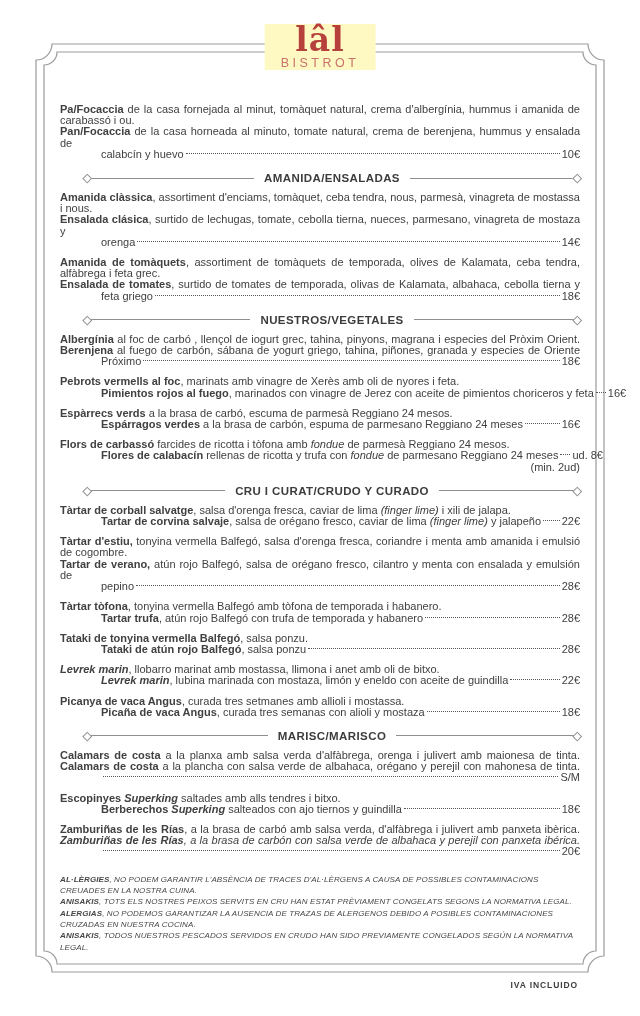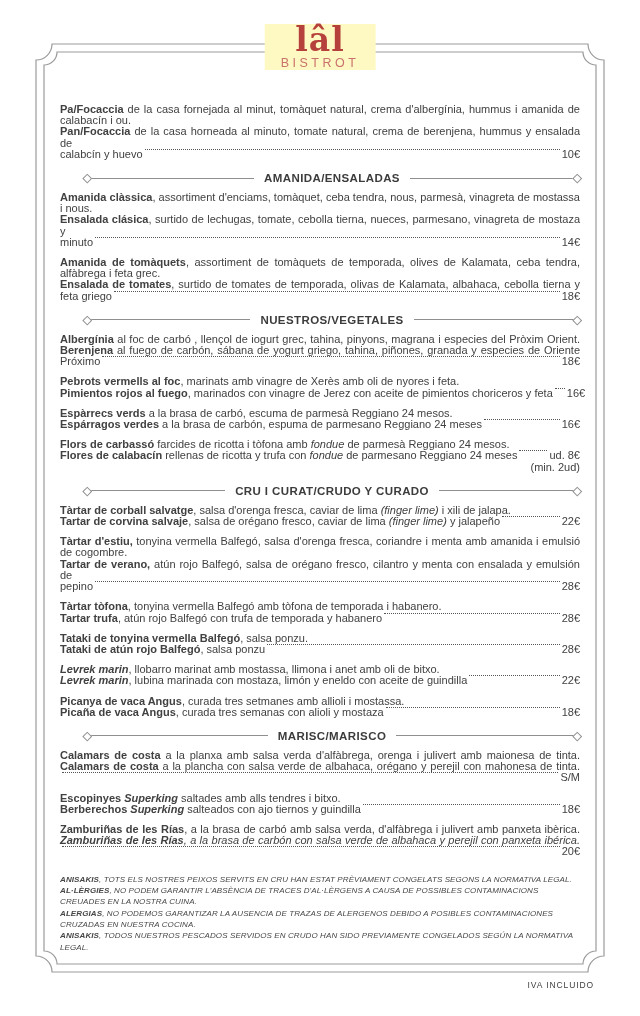--- a/index.html
+++ b/index.html
@@ -24,68 +24,68 @@
     font-size:12.5px;letter-spacing:3.5px;color:var(--logo-subtitle);
     margin-top:0px;font-weight:400;
   }
   .content{position:absolute;left:60px;top:104px;width:520px;z-index:1;}
   .item{margin-bottom:9px;}
   .line{font-size:11px;line-height:11.2px;}
   .line.j{text-align:justify;text-align-last:justify;}
   .line.r{text-align:right;}
   .b{font-weight:700;}
   .i{font-style:italic;}
-  .pl{display:flex;align-items:flex-start;}
+  .pl{display:flex;align-items:center;margin-left:41px;}
   .pl .lt{white-space:nowrap;flex:0 1 auto;}
   .dots{flex:1 1 auto;min-width:10px;border-bottom:1.5px dotted var(--dots);margin:0 2px 2.2px 2px;}
   .price{white-space:nowrap;}
   .sec{display:flex;align-items:center;margin:12px 0 8px 0;padding-left:24px;}
   .sec .rule{flex:1 1 auto;border-top:1px solid var(--rule);height:0;}
   .sec .dia{width:4.5px;height:4.5px;border:1px solid var(--rule);transform:rotate(45deg);background:#fff;flex:0 0 auto;}
   .sec .title{padding:0 10px;font-size:11.5px;font-weight:600;letter-spacing:0.4px;color:#3c3c3c;}
   .allergens{margin-top:16px;font-size:8px;font-style:italic;line-height:1.42;color:#474747;letter-spacing:0.1px;}
-  .iva{position:absolute;top:980px;right:46px;font-size:8.5px;letter-spacing:0.9px;color:#3f3f3f;z-index:1;}
+  .iva{position:absolute;top:980px;right:62px;font-size:8.5px;letter-spacing:0.9px;color:#3f3f3f;z-index:1;font-weight:bold;}
 </style>
 </head>
 <body>
 
 <svg class="frame-svg" width="640" height="1016" viewBox="0 0 640 1016" aria-hidden="true">
   <path d="M 52 44 H 588 A 16 16 0 0 0 604 60 V 956 A 16 16 0 0 0 588 972 H 52 A 16 16 0 0 0 36 956 V 60 A 16 16 0 0 0 52 44 Z" fill="none" stroke="#9b9b9b" stroke-width="1.2"></path>
   <path d="M 57 52 H 583 A 13 13 0 0 0 596 65 V 951 A 13 13 0 0 0 583 964 H 57 A 13 13 0 0 0 44 951 V 65 A 13 13 0 0 0 57 52 Z" fill="none" stroke="#9b9b9b" stroke-width="1.2"></path>
 </svg>
 
 <div class="logo">
   <div class="logo-title">lâl</div>
   <div class="logo-sub">BISTROT</div>
 </div>
 
 <div class="content" id="menu-content">
     <div class="item">
       <div class="line j"><span class="b">Pa/Focaccia</span><span> de la casa fornejada al minut, tomàquet natural, crema d'albergínia, hummus i amanida de</span></div>
-      <div class="line"><span>calabacín i ou.</span></div>
+      <div class="line"><span>carabassó i ou.</span></div>
       <div class="line j"><span class="b">Pan/Focaccia</span><span> de la casa horneada al minuto, tomate natural, crema de berenjena, hummus y ensalada de</span></div>
       <div class="line pl">
         <span class="lt"><span>calabcín y huevo</span></span>
         <span class="dots"></span>
         <span class="price">10€</span>
       </div>
     </div>
     <div class="sec">
       <span class="dia"></span>
       <span class="rule"></span>
       <span class="title">AMANIDA/ENSALADAS</span>
       <span class="rule"></span>
       <span class="dia"></span>
     </div>
     <div class="item">
       <div class="line j"><span class="b">Amanida clàssica</span><span>, assortiment d'enciams, tomàquet, ceba tendra, nous, parmesà, vinagreta de mostassa</span></div>
       <div class="line"><span>i nous.</span></div>
       <div class="line j"><span class="b">Ensalada clásica</span><span>, surtido de lechugas, tomate, cebolla tierna, nueces, parmesano, vinagreta de mostaza y</span></div>
       <div class="line pl">
-        <span class="lt"><span>minuto</span></span>
+        <span class="lt"><span>orenga</span></span>
         <span class="dots"></span>
         <span class="price">14€</span>
       </div>
     </div>
     <div class="item">
       <div class="line j"><span class="b">Amanida de tomàquets</span><span>, assortiment de tomàquets de temporada, olives de Kalamata, ceba tendra,</span></div>
       <div class="line"><span>alfàbrega i feta grec.</span></div>
       <div class="line j"><span class="b">Ensalada de tomates</span><span>, surtido de tomates de temporada, olivas de Kalamata, albahaca, cebolla tierna y</span></div>
       <div class="line pl">
         <span class="lt"><span>feta griego</span></span>
@@ -218,20 +218,20 @@
     <div class="item">
       <div class="line j"><span class="b">Zamburiñas de les Rías</span><span>, a la brasa de carbó amb salsa verda, d'alfàbrega i julivert amb panxeta ibèrica.</span></div>
       <div class="line j"><span class="b i">Zamburiñas de les Rías</span><span class="i">, a la brasa de carbón con salsa verde de albahaca y perejil con panxeta ibérica.</span></div>
       <div class="line pl">
         <span class="lt"></span>
         <span class="dots"></span>
         <span class="price">20€</span>
       </div>
     </div>
     <div class="allergens">
+      <div><span class="b">AL·LÈRGIES</span><span>, NO PODEM GARANTIR L'ABSÈNCIA DE TRACES D'AL·LÈRGENS A CAUSA DE POSSIBLES CONTAMINACIONS CREUADES EN LA NOSTRA CUINA.</span></div>
       <div><span class="b">ANISAKIS</span><span>, TOTS ELS NOSTRES PEIXOS SERVITS EN CRU HAN ESTAT PRÈVIAMENT CONGELATS SEGONS LA NORMATIVA LEGAL.</span></div>
-      <div><span class="b">AL·LÈRGIES</span><span>, NO PODEM GARANTIR L'ABSÈNCIA DE TRACES D'AL·LÈRGENS A CAUSA DE POSSIBLES CONTAMINACIONS CREUADES EN LA NOSTRA CUINA.</span></div>
       <div><span class="b">ALERGIAS</span><span>, NO PODEMOS GARANTIZAR LA AUSENCIA DE TRAZAS DE ALERGENOS DEBIDO A POSIBLES CONTAMINACIONES CRUZADAS EN NUESTRA COCINA.</span></div>
       <div><span class="b">ANISAKIS</span><span>, TODOS NUESTROS PESCADOS SERVIDOS EN CRUDO HAN SIDO PREVIAMENTE CONGELADOS SEGÚN LA NORMATIVA LEGAL.</span></div>
     </div>
   </div>
 
 <div class="iva">IVA INCLUIDO</div>
 
 </body></html>

